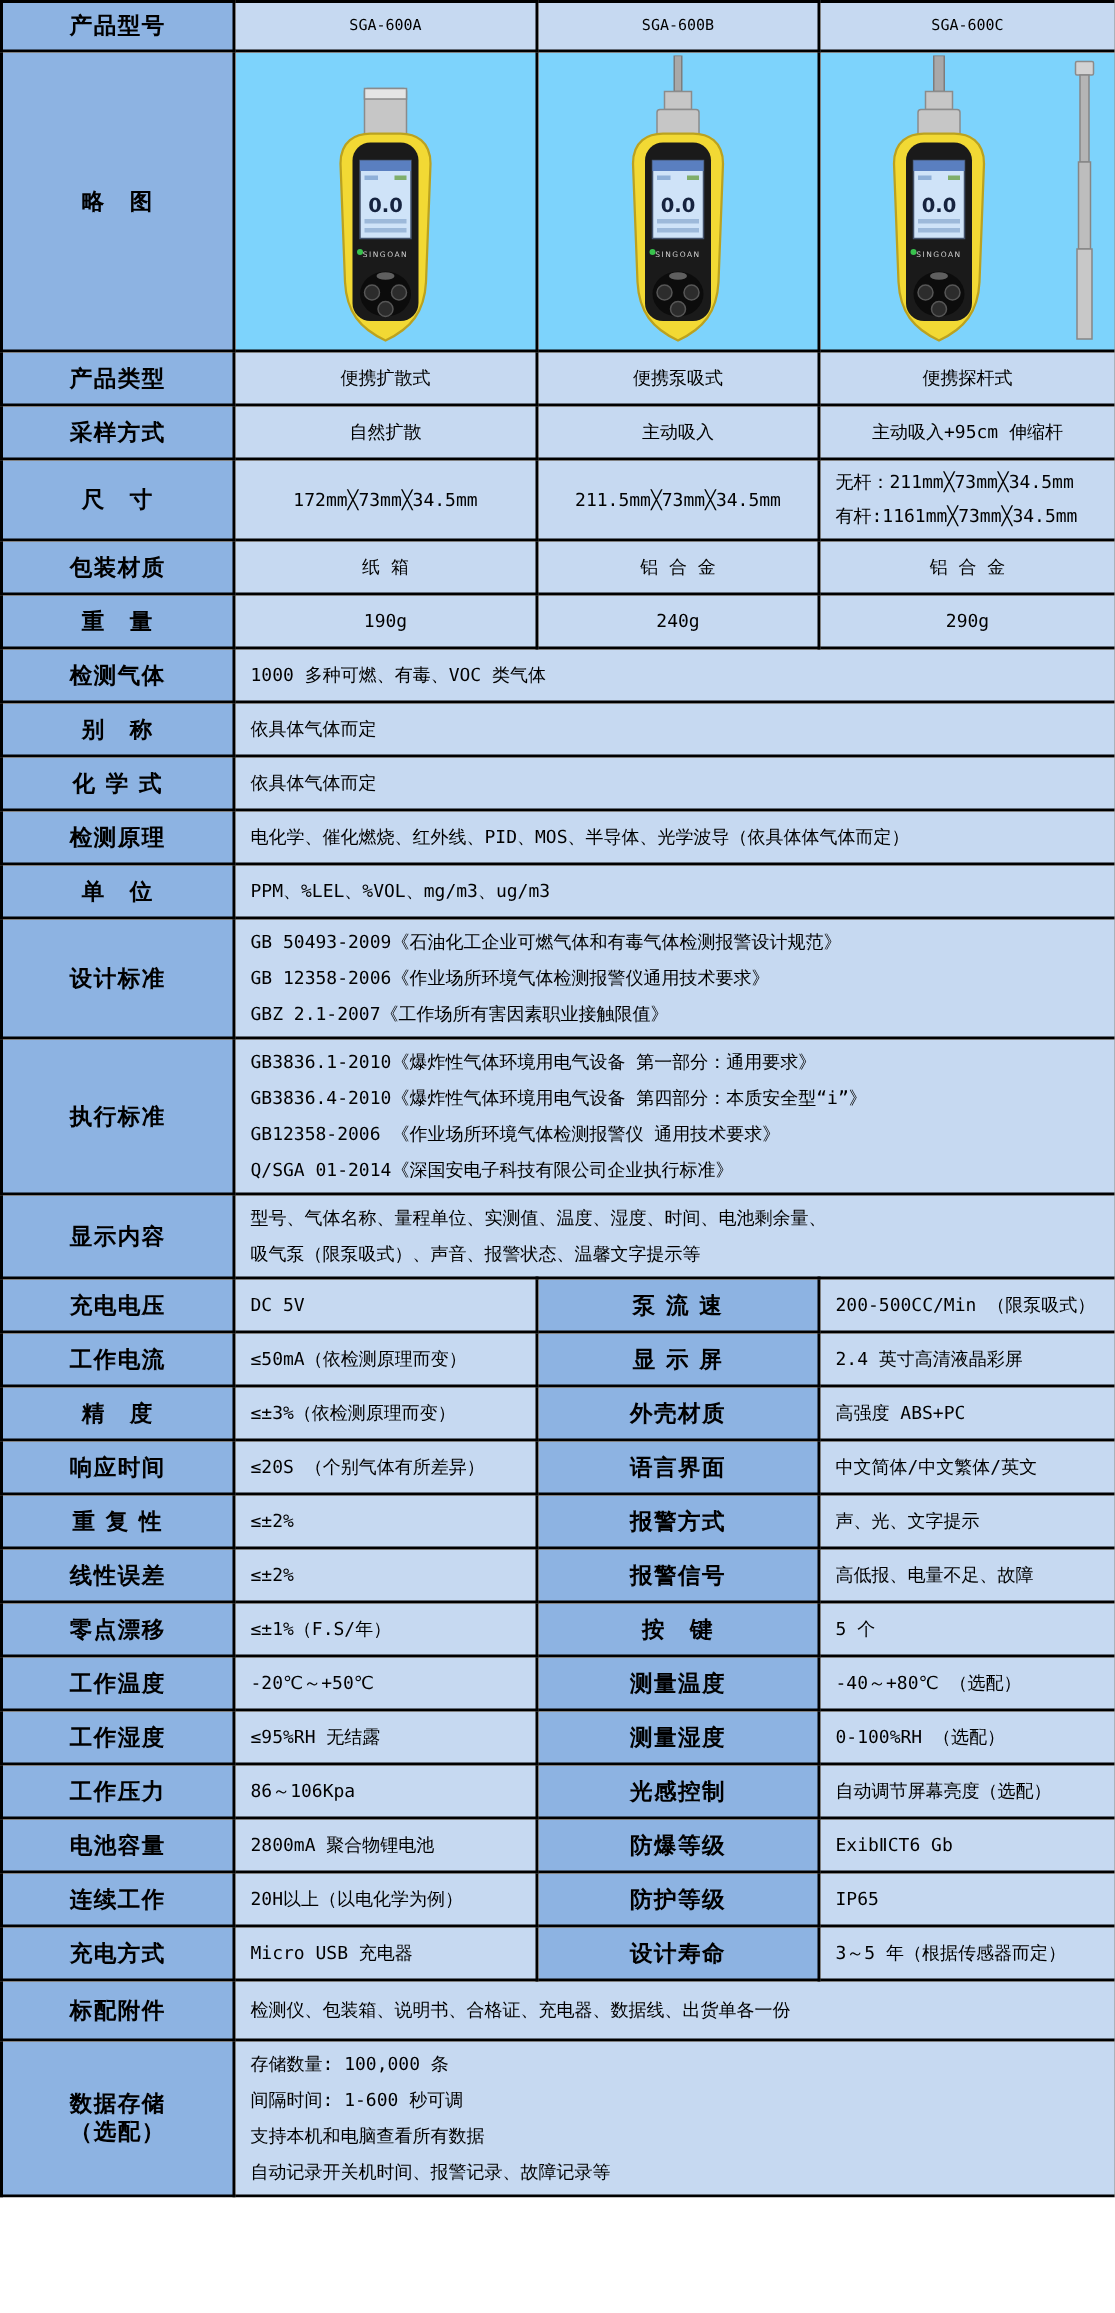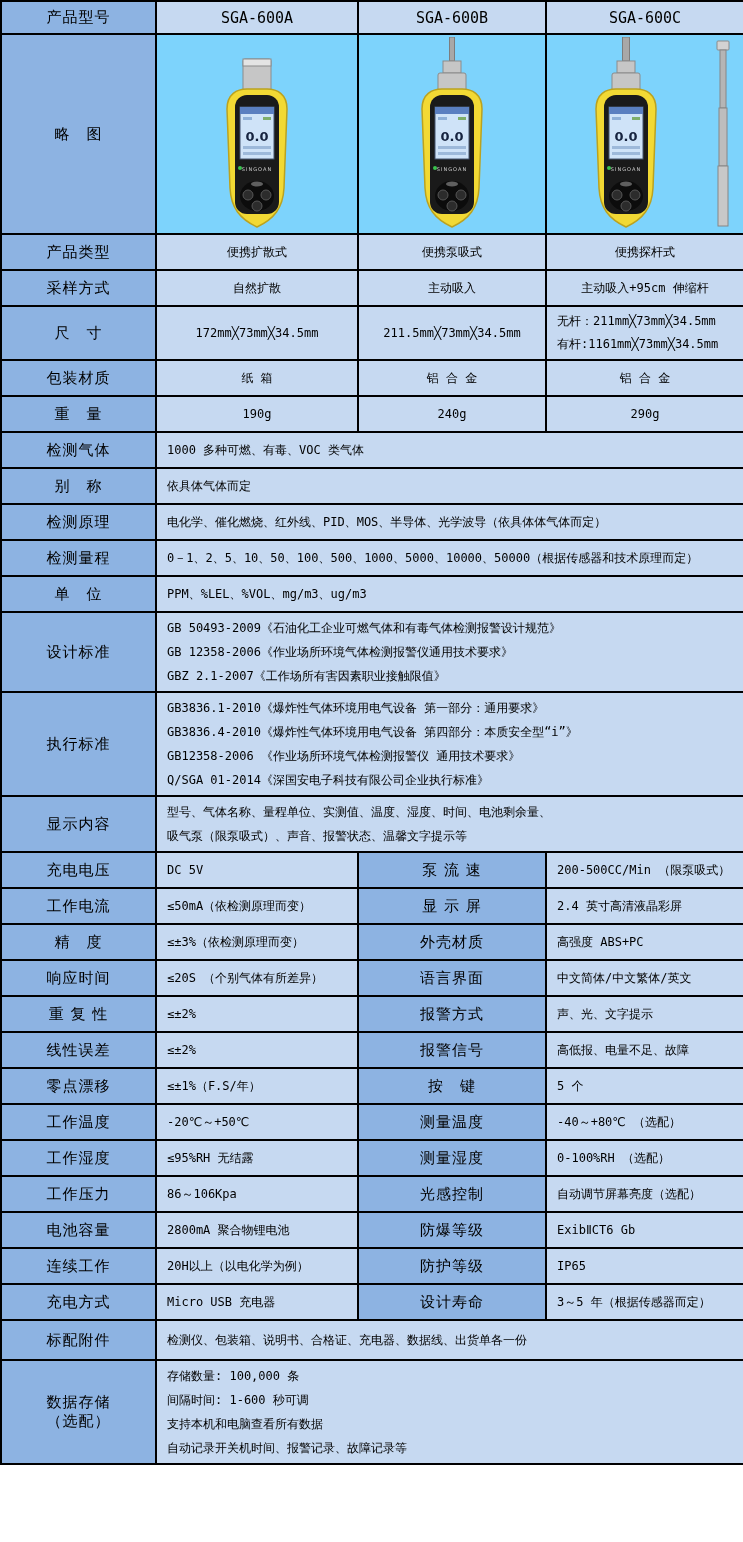--- a/index.html
+++ b/index.html
@@ -13,36 +13,36 @@
   }
   td{
     border:2px solid #000000;
     box-sizing:border-box;
     white-space:pre-line;
     overflow:hidden;
     vertical-align:middle;
   }
   td.lbl{
     background:#8db3e2;
-    font-weight:normal;
+    font-weight:bold;
     text-align:center;
     font-size:15px;
     letter-spacing:1px;
     padding:2px 2px;
   }
   td.val{
     background:#c6d9f1;
     font-size:12px;
     font-family:"DejaVu Sans Mono","DejaVu Sans",sans-serif;
     padding:3px 10px;
     text-align:left;
     line-height:24px;
   }
   td.val.center{text-align:center;padding:3px 4px;}
-  td.val.hdr{font-size:15px;}
+  td.val.hdr{font-size:10px;}
   td.photo{
     background:#7dd3fc;
     text-align:center;
     vertical-align:middle;
     padding:0;
   }
   .photo-wrap{display:flex;align-items:center;justify-content:center;gap:16px;height:100%;}
   tr.rh-head{height:33px;}
   tr.rh-photo{height:200px;}
   tr.rh-s{height:36px;}
@@ -173,26 +173,26 @@
       </tr>
       <tr class="rh-s">
         <td class="lbl">检测气体</td>
         <td class="val" colspan="3">1000 多种可燃、有毒、VOC 类气体</td>
       </tr>
       <tr class="rh-s">
         <td class="lbl">别　称</td>
         <td class="val" colspan="3">依具体气体而定</td>
       </tr>
       <tr class="rh-s">
+        <td class="lbl">化 学 式</td>
+        <td class="val" colspan="3">依具体气体而定</td>
+      </tr>
+      <tr class="rh-s">
         <td class="lbl">检测原理</td>
         <td class="val" colspan="3">电化学、催化燃烧、红外线、PID、MOS、半导体、光学波导（依具体体气体而定）</td>
-      </tr>
-      <tr class="rh-s">
-        <td class="lbl">检测量程</td>
-        <td class="val" colspan="3">0－1、2、5、10、50、100、500、1000、5000、10000、50000（根据传感器和技术原理而定）</td>
       </tr>
       <tr class="rh-s">
         <td class="lbl">单　位</td>
         <td class="val" colspan="3">PPM、%LEL、%VOL、mg/m3、ug/m3</td>
       </tr>
       <tr class="rh-design">
         <td class="lbl">设计标准</td>
         <td class="val" colspan="3">GB 50493-2009《石油化工企业可燃气体和有毒气体检测报警设计规范》
 GB 12358-2006《作业场所环境气体检测报警仪通用技术要求》
 GBZ 2.1-2007《工作场所有害因素职业接触限值》</td>

